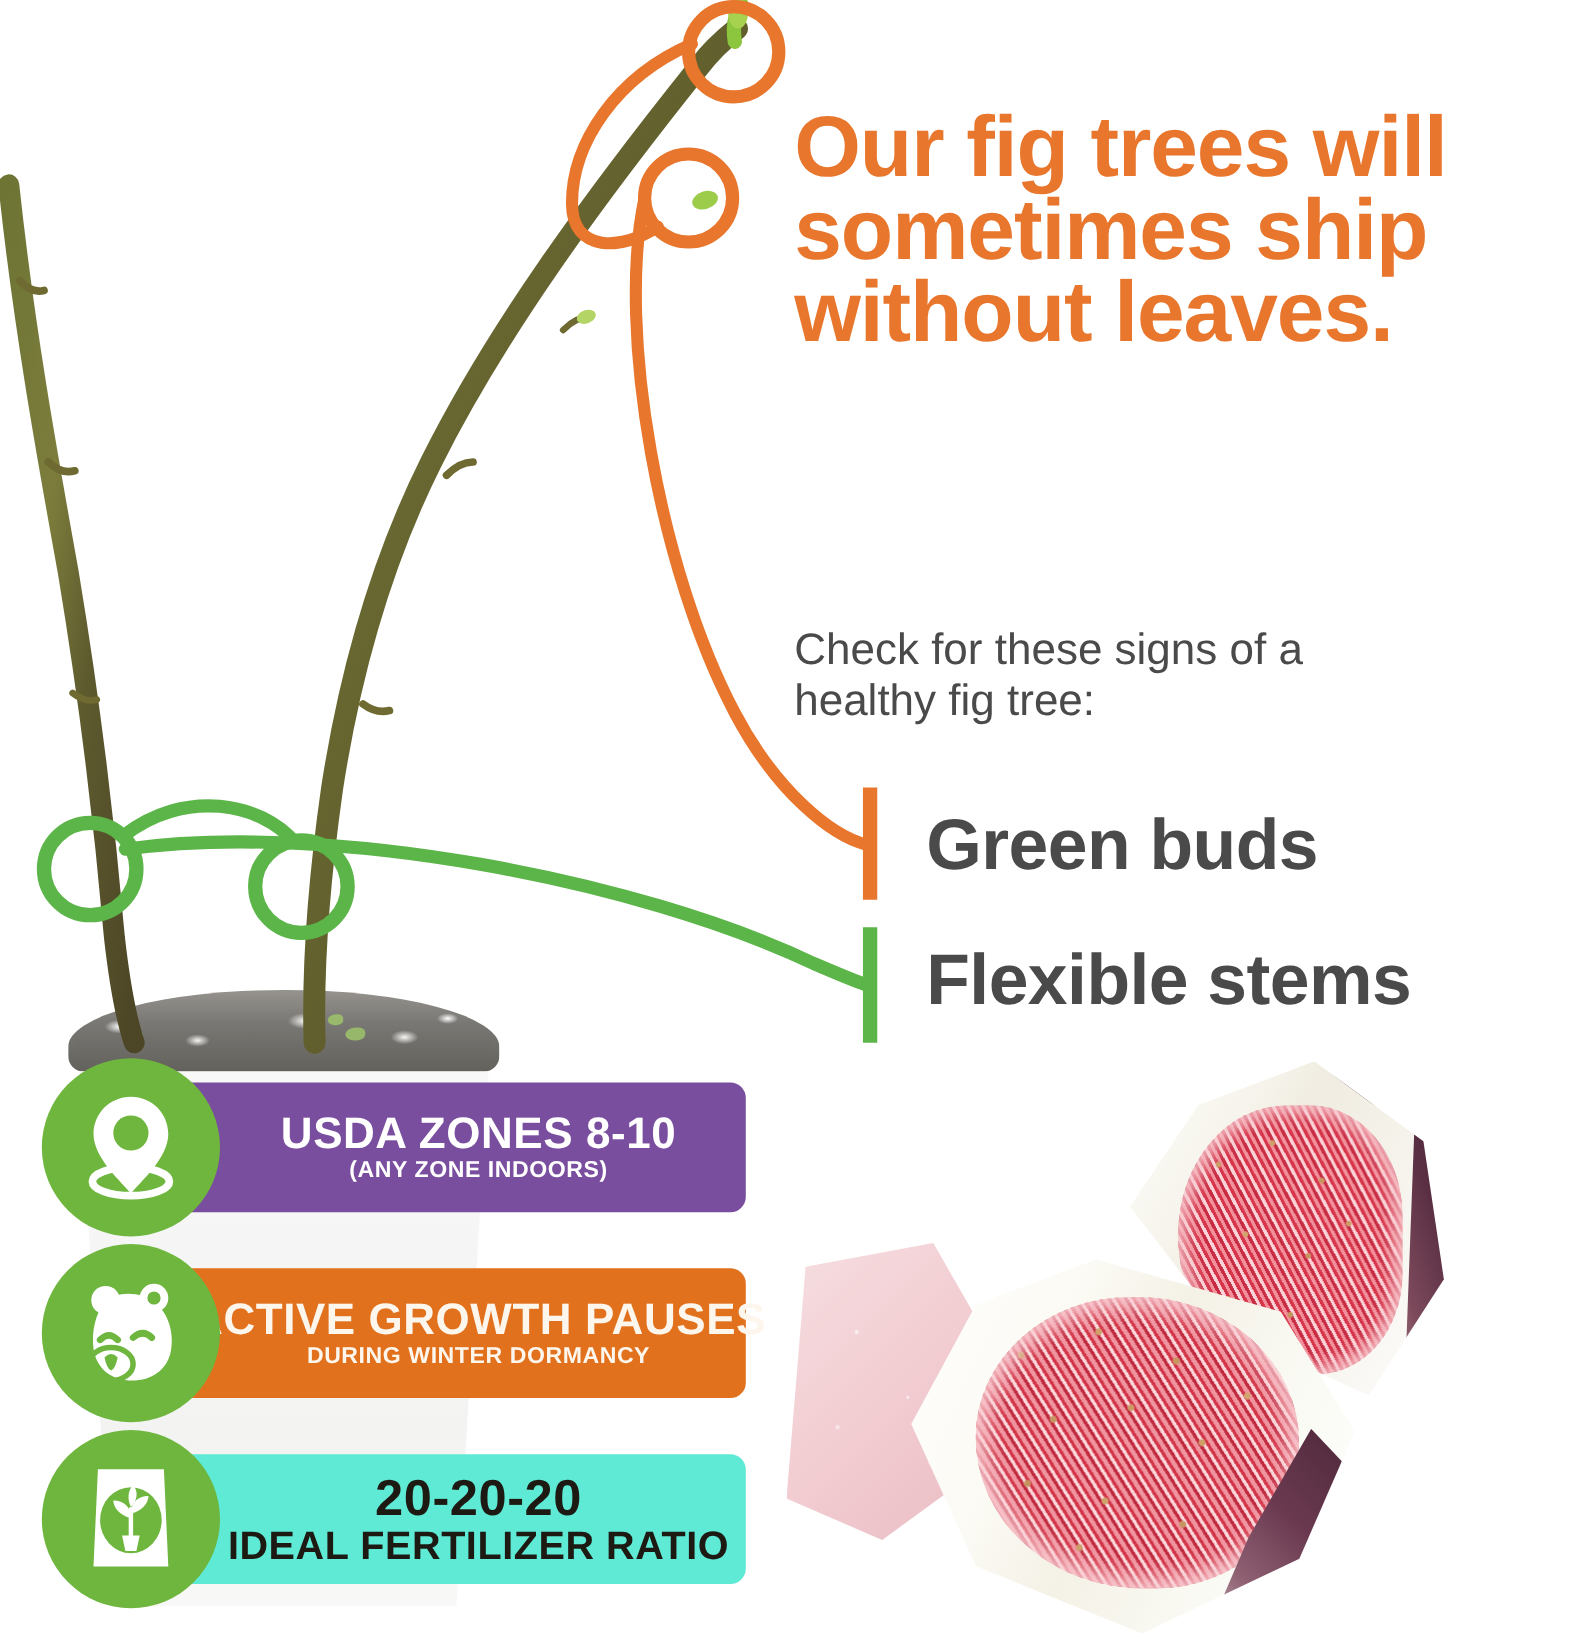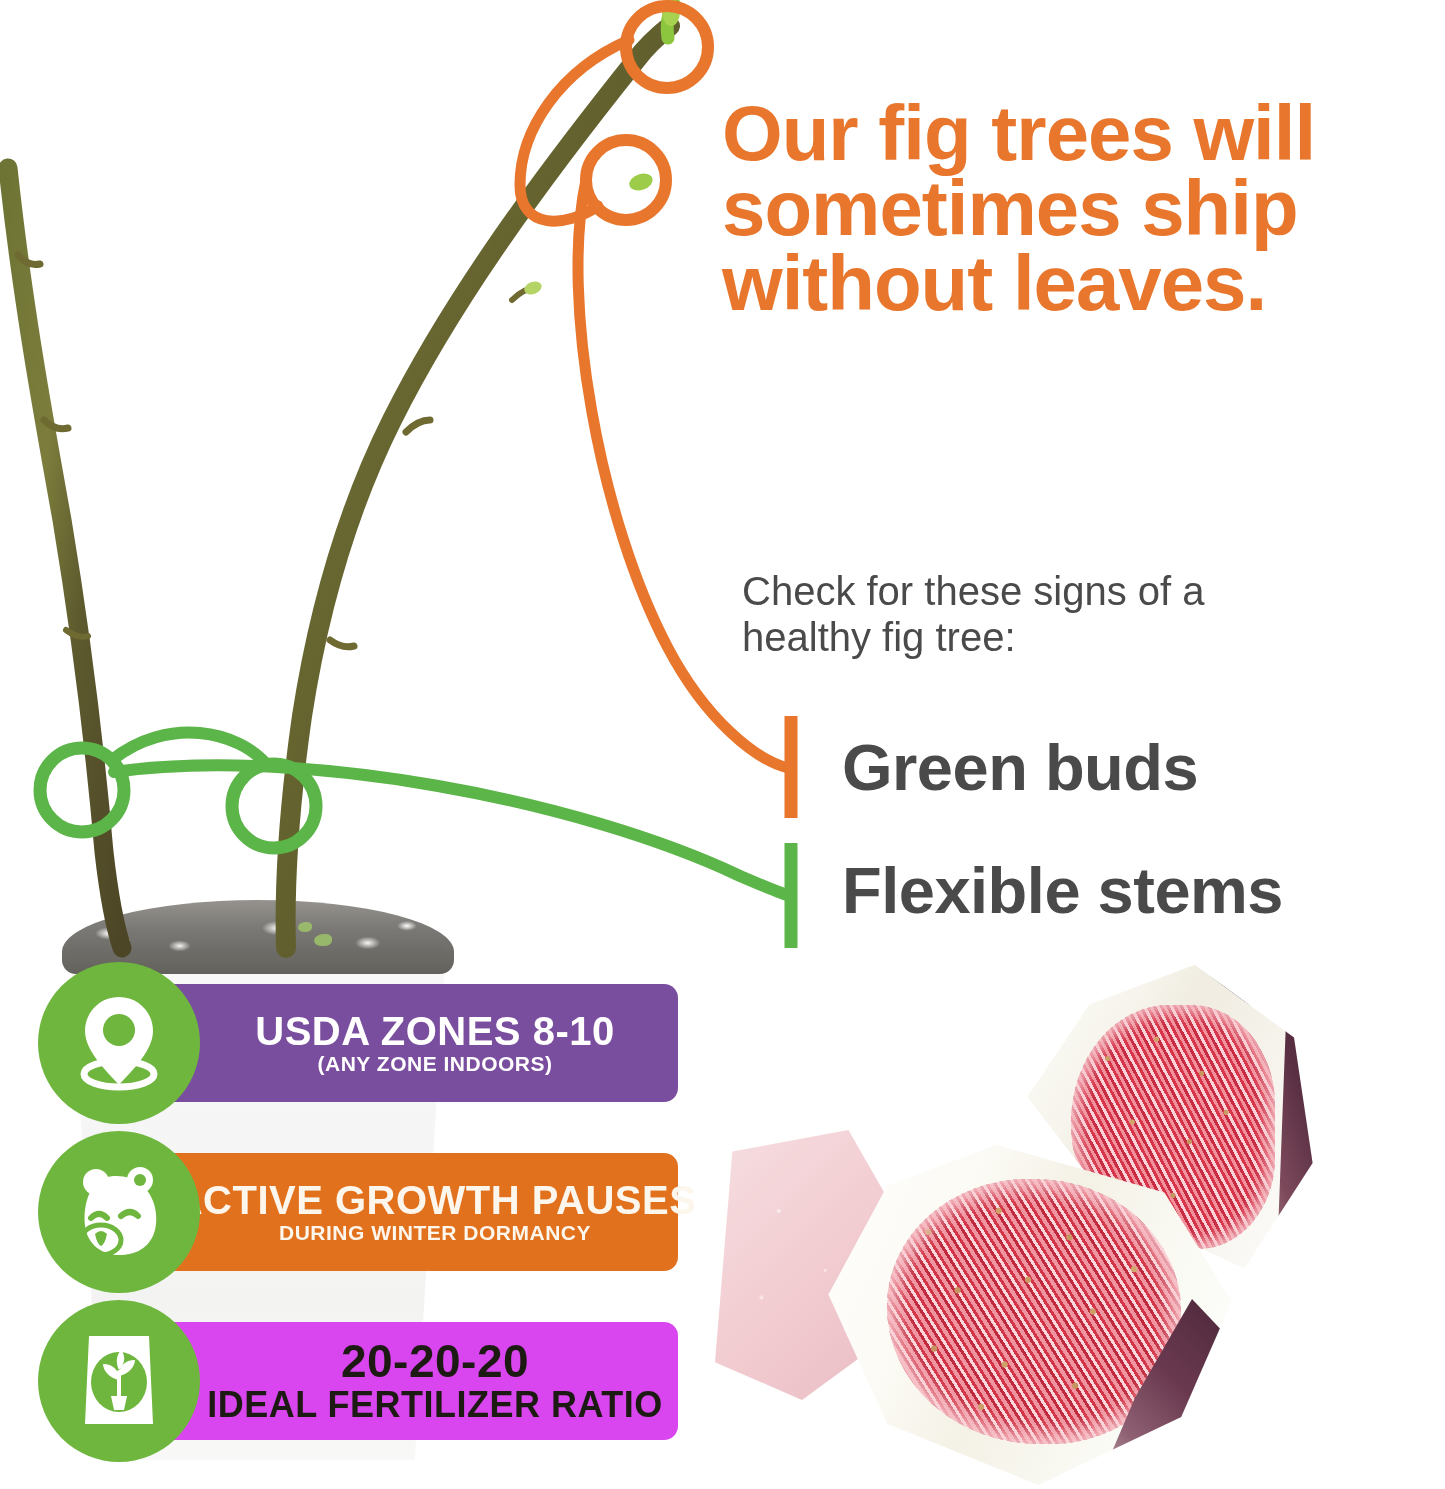--- a/index.html
+++ b/index.html
@@ -138,21 +138,21 @@
   
   .headline{
     position:absolute;left:722px;top:96px;width:712px;
     color:#E8762C;font-size:78px;line-height:.96;font-weight:bold;
     letter-spacing:-1px;
   }
   .para{
     position:absolute;color:#4A4A4A;font-size:40px;line-height:1.16;
   }
   .para1{left:722px;top:385px;width:660px;}
-  .para2{left:722px;top:568px;width:600px;margin-left:20px;}
+  .para2{left:722px;top:568px;width:600px;}
 
   .callout-label{
     position:absolute;color:#4A4A4A;font-size:65px;font-weight:bold;line-height:1;
     letter-spacing:-.5px;white-space:nowrap;
   }
   .cl-buds{left:842px;top:735px;}
   .cl-stems{left:842px;top:858px;}
 
   
   .badge-row{position:absolute;display:flex;align-items:center;}
@@ -174,21 +174,21 @@
   }
   .badge-pill .t2{
     font-weight:bold;font-size:21px;line-height:1.1;letter-spacing:.5px;white-space:nowrap;
   }
 
   .row-zones{left:38px;top:962px;}
   .row-zones .badge-pill{background:#7A4E9E;width:532px;color:#ffffff;}
   .row-growth{left:38px;top:1131px;}
   .row-growth .badge-pill{background:#E2711D;width:532px;color:#fdf6ec;}
   .row-fert{left:38px;top:1300px;}
-  .row-fert .badge-pill{background:#d946ef;width:532px;color:#1d1a14;}
+  .row-fert .badge-pill{background:#5eead4;width:532px;color:#1d1a14;}
   .row-fert .t1{font-size:46px;}
   .row-fert .t2{font-size:36px;text-align:center;}
 </style>
 </head>
 <body>
 
 <div id="stage">
 
   <div class="photo-layer">
 

